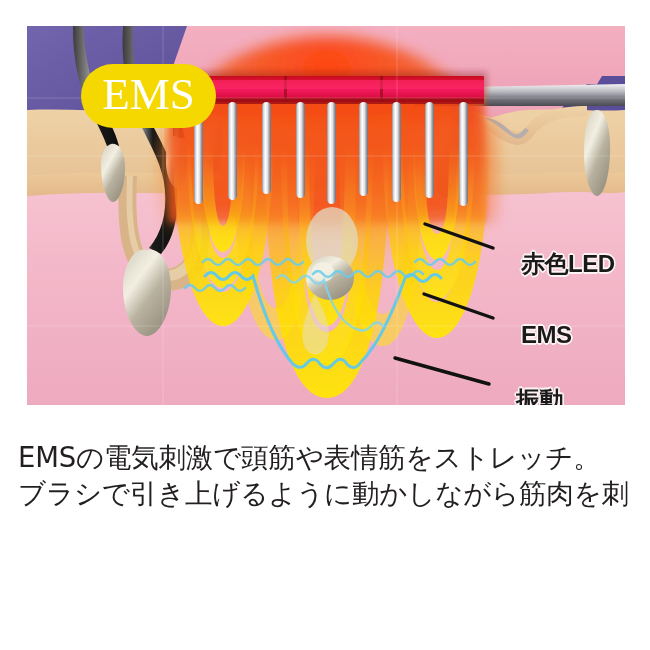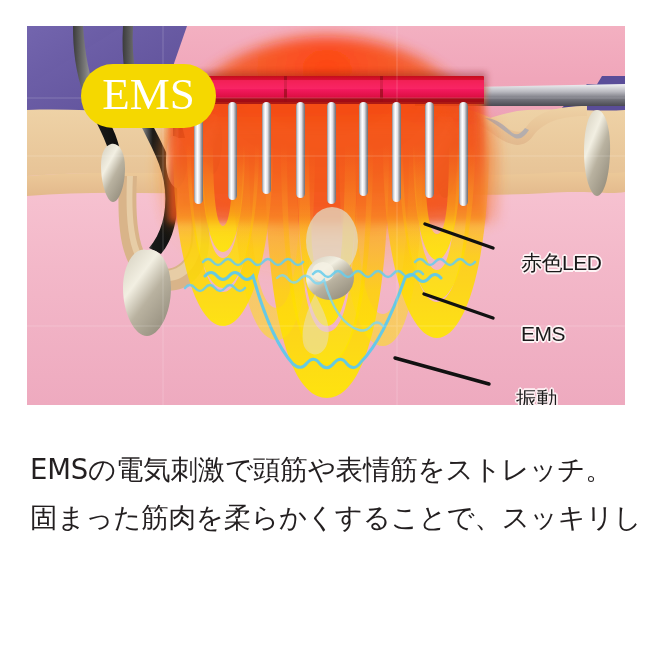--- a/index.html
+++ b/index.html
@@ -14,22 +14,22 @@
   .illo{
     position:absolute;left:27px;top:26px;width:598px;height:379px;
     overflow:hidden;background:#f0a9bd;
   }
   .illo svg{display:block;width:100%;height:100%;}
 
   
   .lbl{
     position:absolute;
     font-family:"Liberation Sans","DejaVu Sans",sans-serif;
-    font-weight:400;
-    font-size:21px;
+    font-weight:700;
+    font-size:24px;
     line-height:1;
     color:#1a1a1a;
     white-space:nowrap;
     letter-spacing:-0.5px;
     text-shadow:
       1.6px 0 0 #fdf2f4, -1.6px 0 0 #fdf2f4, 0 1.6px 0 #fdf2f4, 0 -1.6px 0 #fdf2f4,
       1.2px 1.2px 0 #fdf2f4, -1.2px 1.2px 0 #fdf2f4, 1.2px -1.2px 0 #fdf2f4, -1.2px -1.2px 0 #fdf2f4;
   }
   #lbl-led{left:494px;top:226px;}
   #lbl-ems{left:494px;top:297px;}
@@ -50,21 +50,21 @@
 
   
   .copy{
     position:absolute;left:18px;top:440px;width:620px;
     font-family:"DejaVu Sans","Liberation Sans",sans-serif;
     font-size:27.5px;
     line-height:35.5px;
     color:#231f20;
     letter-spacing:-0.2px;
   }
-  .copy p{margin:12px;white-space:nowrap;}
+  .copy p{margin:0;white-space:nowrap;}
 </style>
 </head>
 <body>
 
 <div class="page">
 
   <div class="illo">
     <svg viewBox="0 0 598 379" preserveAspectRatio="none">
       <defs>
         <linearGradient id="gSurface" x1="0" y1="0" x2="0" y2="1">
@@ -308,16 +308,16 @@
     <div class="lbl" id="lbl-ems">EMS</div>
     <div class="lbl" id="lbl-vib">振動</div>
 
     <div class="badge">
       <span>EMS</span>
     </div>
   </div>
 
   <div class="copy">
     <p>EMSの電気刺激で頭筋や表情筋をストレッチ。</p>
-    <p>固まった筋肉を柔らかくすることで、スッキリし</p>
+    <p>ブラシで引き上げるように動かしながら筋肉を刺</p>
   </div>
 
 </div>
 
 </body></html>

